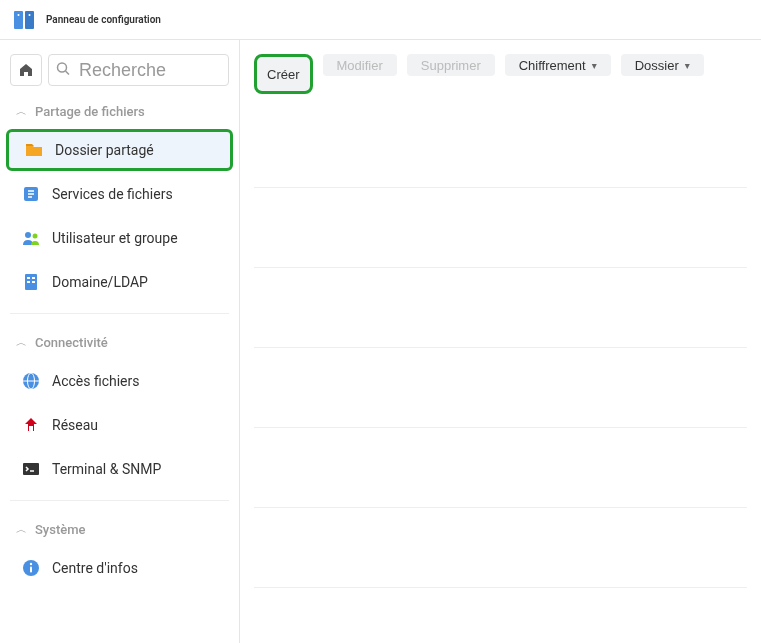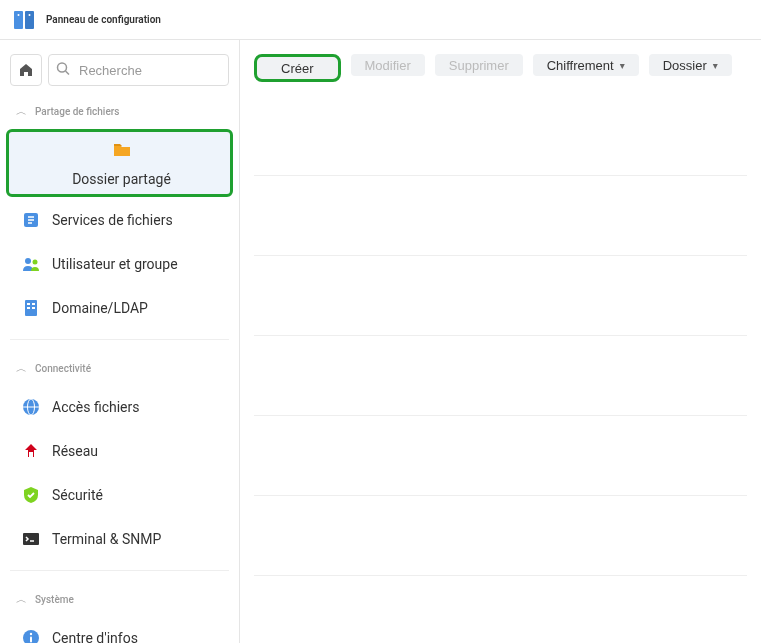--- a/index.html
+++ b/index.html
@@ -9,42 +9,42 @@
     .header-icon { width: 24px; height: 24px; margin-right: 10px; display: flex; align-items: center; justify-content: center; }
     .header-title { font-weight: 600; color: #333; font-size: 10px; }
     
     .body { display: flex; height: calc(100% - 40px); }
     .sidebar { width: 240px; border-right: 1px solid #e5e5e5; padding: 8px 6px; overflow-y: auto; }
     .content { flex: 1; padding: 0; position: relative; }
     
     .search-row { display: flex; align-items: center; gap: 6px; padding: 6px 4px 10px 4px; }
     .home-btn { width: 32px; height: 32px; border: 1px solid #ddd; border-radius: 4px; display: flex; align-items: center; justify-content: center; cursor: pointer; background: #fff; }
     .search-box { flex: 1; position: relative; }
-    .search-input { width: 100%; height: 32px; border: 1px solid #ddd; border-radius: 4px; padding: 0 10px 0 30px; font-size: 13px; color: #4c1d95; outline: none; }
+    .search-input { width: 100%; height: 32px; border: 1px solid #ddd; border-radius: 4px; padding: 0 10px 0 30px; font-size: 18px; color: #4c1d95; outline: none; }
     .search-input::placeholder { color: #999; }
     .search-icon { position: absolute; left: 8px; top: 50%; transform: translateY(-50%); color: #999; }
     
     .section-header { display: flex; align-items: center; gap: 8px; padding: 8px 10px; cursor: pointer; }
     .section-chev { color: #999; font-size: 11px; }
-    .section-label { color: #999; font-size: 10px; font-weight: 500; }
+    .section-label { color: #999; font-size: 13px; font-weight: 500; }
     
     .nav-item { display: flex; align-items: center; gap: 10px; padding: 10px 10px 10px 14px; cursor: pointer; border-radius: 4px; margin: 2px 0; position: relative; }
-    .nav-item.active { background: #eef4fb; flex-direction: column; }
+    .nav-item.active { background: #eef4fb; }
     .nav-icon { width: 22px; height: 22px; display: flex; align-items: center; justify-content: center; flex-shrink: 0; }
     .nav-label { color: #333; font-size: 14px; }
     
     .highlight { border: 3px solid #1fa030; border-radius: 6px; }
     .nav-item.highlight { padding: 7px 10px 7px 14px; }
     
     .spacer { height: 14px; border-top: 1px solid #eee; margin: 10px 4px 0 4px; }
     
     .toolbar { display: flex; gap: 10px; padding: 14px 14px 0 14px; }
     .btn { height: 22px; padding: 0 14px; border: none; border-radius: 4px; font-size: 13px; cursor: pointer; display: flex; align-items: center; gap: 6px; background: #f0f2f4; color: #333; }
     .btn.disabled { color: #bbb; cursor: default; }
-    .btn.highlight-btn { border: 3px solid #1fa030; border-radius: 8px; padding: 0 24px; background: #f0f2f4; height: 28px; }
+    .btn.highlight-btn { border: 3px solid #1fa030; border-radius: 8px; padding: 0 10px; background: #f0f2f4; height: 40px; }
     .btn-caret { font-size: 10px; color: #666; }
     
     .grid-area { padding: 14px; }
     .grid-row { display: flex; height: 80px; }
     .grid-cell-a { width: 200px; border-bottom: 1px solid #eee; }
     .grid-cell-b { flex: 1; border-bottom: 1px solid #eee; }
   </style>
 </head>
 <body>
 
@@ -150,29 +150,20 @@
     <div class="nav-item">
       <span class="nav-icon">
         <svg width="20" height="20" viewBox="0 0 20 20">
             <path d="M10 3 L4 9 H7 V16 H13 V9 H16 Z" fill="#d0021b"></path>
             <rect x="8" y="11" width="4" height="5" fill="#fff"></rect>
           </svg>
       </span>
       <span class="nav-label">Réseau</span>
     </div>
 
-    <div class="nav-item">
-      <span class="nav-icon">
-        <svg width="20" height="20" viewBox="0 0 20 20">
-            <path d="M10 2 L17 5 V10 Q17 16 10 18 Q3 16 3 10 V5 Z" fill="#7ed321"></path>
-            <path d="M7 10 L9 12 L13 8" stroke="#fff" stroke-width="1.8" fill="none"></path>
-          </svg>
-      </span>
-      <span class="nav-label">Sécurité</span>
-    </div>
 
     <div class="nav-item">
       <span class="nav-icon">
         <svg width="20" height="20" viewBox="0 0 20 20">
             <rect x="2" y="4" width="16" height="12" rx="1" fill="#333"></rect>
             <path d="M5 8 L7 10 L5 12" stroke="#fff" stroke-width="1.5" fill="none"></path>
             <line x1="9" y1="12" x2="13" y2="12" stroke="#fff" stroke-width="1.5"></line>
           </svg>
       </span>
       <span class="nav-label">Terminal &amp; SNMP</span>

